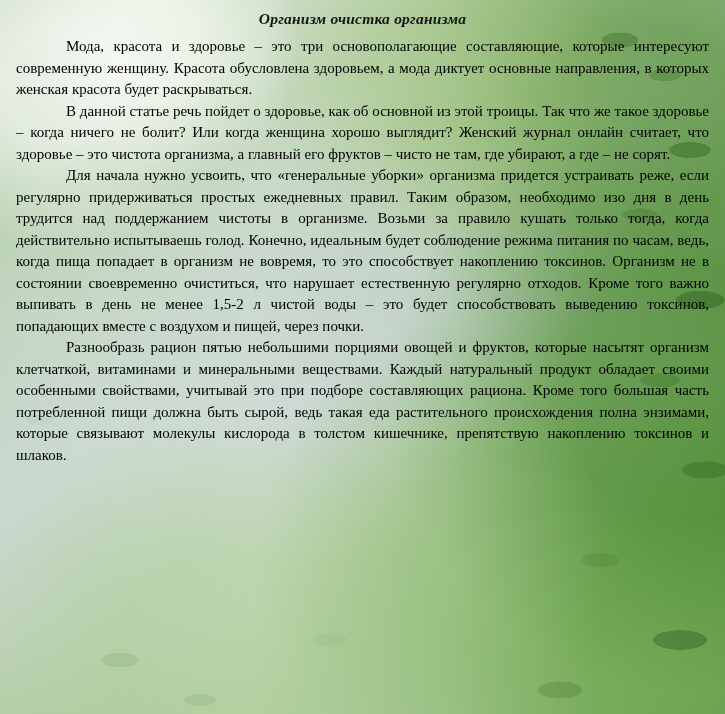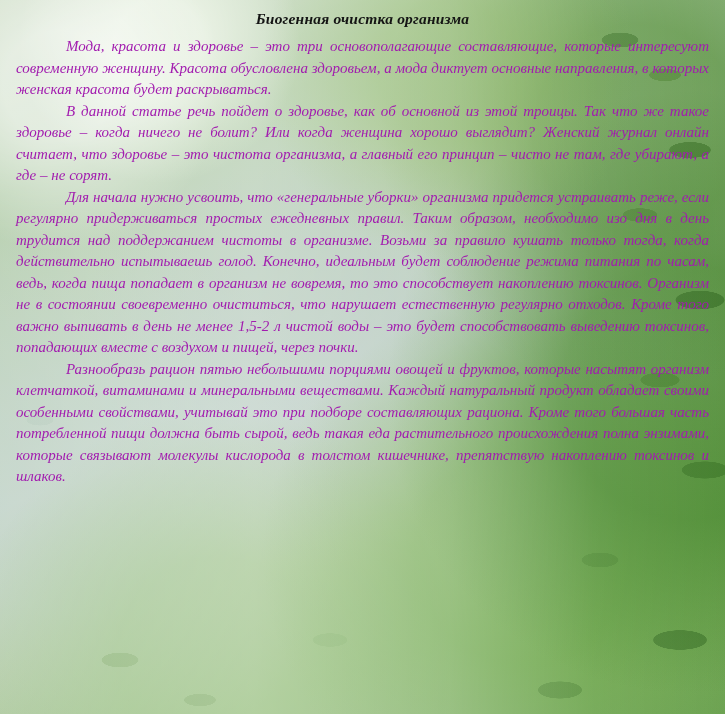--- a/index.html
+++ b/index.html
@@ -75,35 +75,34 @@
     letter-spacing: 0.2px;
     margin: 2px 0 8px 0;
     color: #141414;
   }
   .doc-body p {
     margin: 0;
     text-align: justify;
     text-indent: 50px;
     font-size: 15px;
     line-height: 21.5px;
-    color: #a21caf;
+    color: #000000;
     hyphens: none;
-    font-style: italic;
   }
 </style>
 </head>
 <body>
 
 <div class="page">
   <div class="bg"></div>
   <div class="bg-leaves"></div>
   <div class="bg-veil"></div>
 
   <div class="doc">
-    <div class="doc-title">Биогенная очистка организма</div>
+    <div class="doc-title">Организм очистка организма</div>
     <div class="doc-body">
       <p>Мода, красота и здоровье – это три основополагающие составляющие, которые интересуют современную женщину. Красота обусловлена здоровьем, а мода диктует основные направления, в которых женская красота будет раскрываться.</p>
-      <p>В данной статье речь пойдет о здоровье, как об основной из этой троицы. Так что же такое здоровье – когда ничего не болит? Или когда женщина хорошо выглядит?   Женский журнал онлайн считает, что здоровье – это чистота организма, а главный его принцип – чисто не там, где убирают, а где – не сорят.</p>
+      <p>В данной статье речь пойдет о здоровье, как об основной из этой троицы. Так что же такое здоровье – когда ничего не болит? Или когда женщина хорошо выглядит?   Женский журнал онлайн считает, что здоровье – это чистота организма, а главный его фруктов – чисто не там, где убирают, а где – не сорят.</p>
       <p>Для начала нужно усвоить, что «генеральные уборки» организма придется устраивать реже, если регулярно придерживаться простых ежедневных правил. Таким образом, необходимо изо дня в день трудится над поддержанием чистоты в организме. Возьми за правило кушать только тогда, когда действительно испытываешь голод. Конечно, идеальным будет соблюдение режима питания по часам, ведь, когда пища попадает в организм не вовремя, то это способствует накоплению токсинов. Организм не в состоянии своевременно очиститься, что нарушает естественную регулярно отходов.  Кроме того важно выпивать в день не менее 1,5-2 л чистой воды – это будет способствовать выведению токсинов, попадающих вместе с воздухом и пищей, через почки.</p>
       <p>Разнообразь рацион пятью небольшими порциями овощей и фруктов, которые насытят организм клетчаткой, витаминами и минеральными веществами. Каждый натуральный продукт обладает своими особенными свойствами, учитывай это при подборе составляющих рациона. Кроме того большая часть потребленной пищи должна быть сырой, ведь такая еда растительного происхождения полна энзимами, которые связывают молекулы кислорода в толстом кишечнике, препятствую накоплению токсинов и шлаков.</p>
     </div>
   </div>
 </div>
 
 </body></html>

